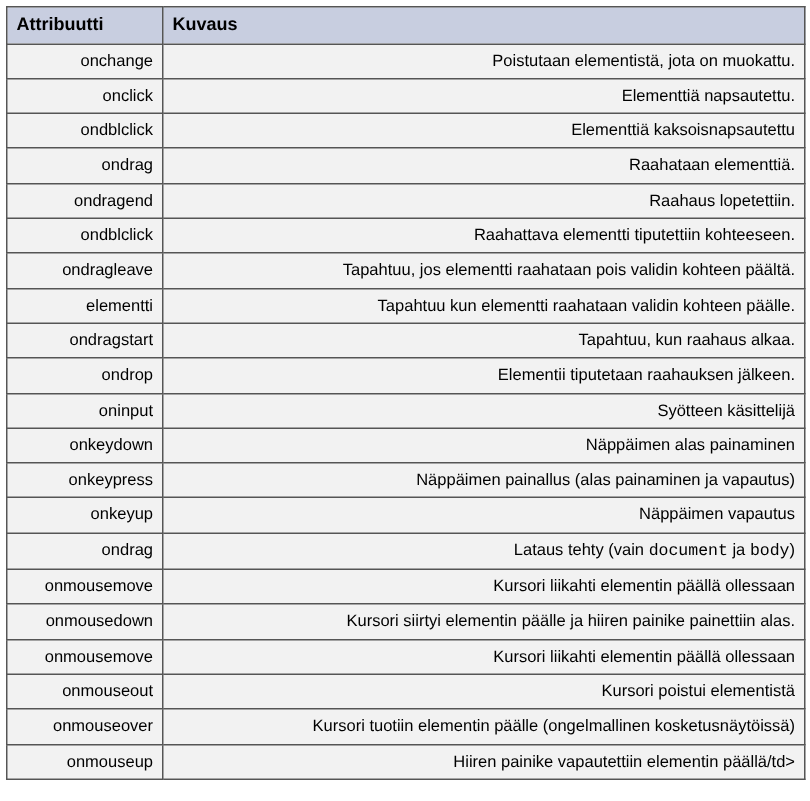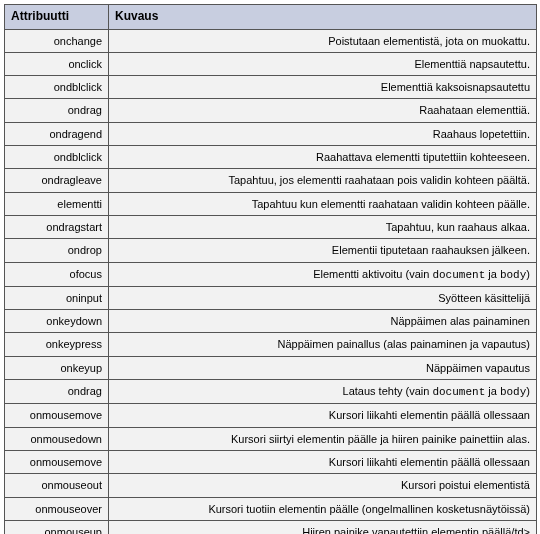--- a/index.html
+++ b/index.html
@@ -87,24 +87,20 @@
       </tr>
       <tr>
         <td>ondragstart</td>
         <td>Tapahtuu, kun raahaus alkaa.</td>
       </tr>
       <tr>
         <td>ondrop</td>
         <td>Elementii tiputetaan raahauksen jälkeen.</td>
       </tr>
       <tr>
-        <td>ofocus</td>
-        <td>Elementti aktivoitu (vain <span class="mono">document</span> ja <span class="mono">body</span>)</td>
-      </tr>
-      <tr>
         <td>oninput</td>
         <td>Syötteen käsittelijä</td>
       </tr>
       <tr>
         <td>onkeydown</td>
         <td>Näppäimen alas painaminen</td>
       </tr>
       <tr>
         <td>onkeypress</td>
         <td>Näppäimen painallus (alas painaminen ja vapautus)</td>

